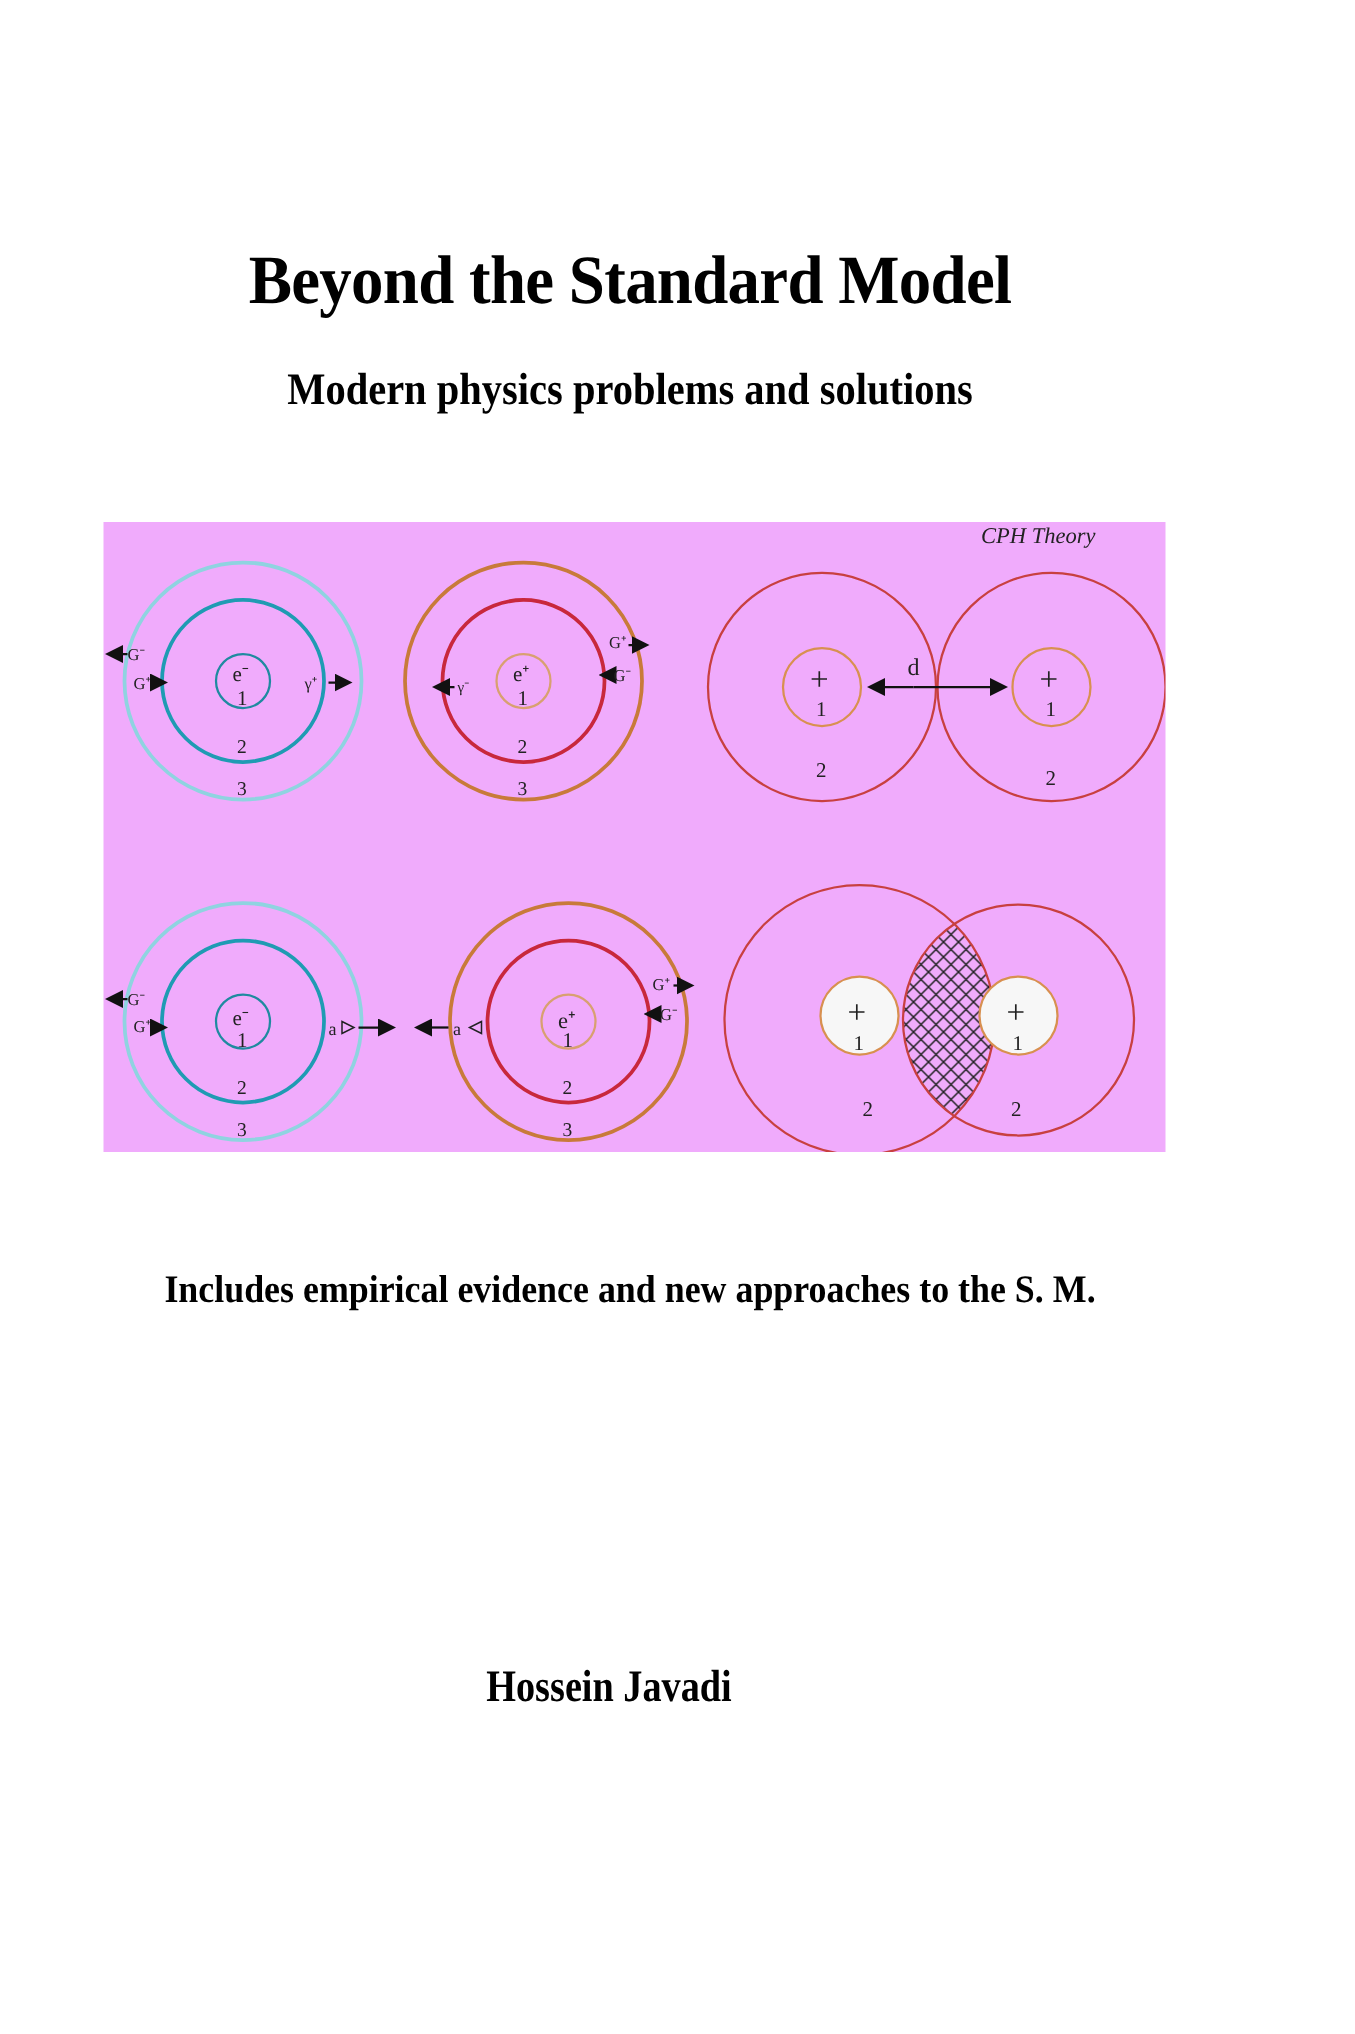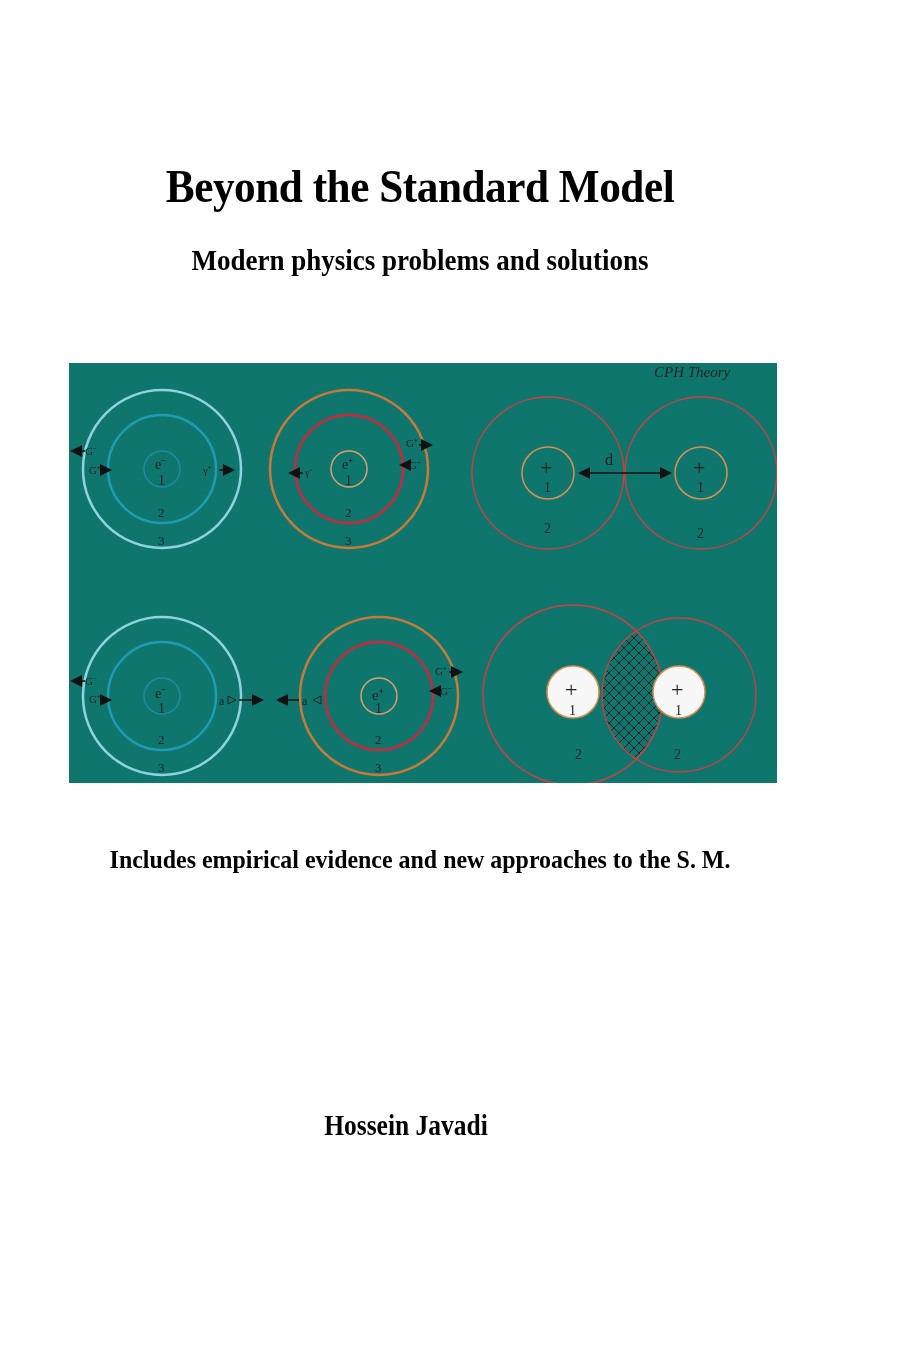--- a/index.html
+++ b/index.html
@@ -1,19 +1,19 @@
 <!DOCTYPE html>
 <html><head>
 <meta charset="utf-8">
 <style>
   html, body { margin:0; padding:0; background:#ffffff; }
   body { width:903px; height:1356px; position:relative; overflow:hidden; font-family:"Liberation Serif", serif; color:#000; }
   .title { position:absolute; left:0; width:840px; top:160px; text-align:center; font-weight:bold; font-size:46px; letter-spacing:-0.5px; transform:scaleX(0.94); transform-origin:420px 0; }
   .subtitle { position:absolute; left:0; width:840px; top:243px; text-align:center; font-weight:bold; font-size:30px; transform:scaleX(0.9); transform-origin:420px 0; }
-  .figure { position:absolute; left:69px; top:363px; width:708px; height:420px; background:#0f766e; }
+  .figure { position:absolute; left:69px; top:348px; width:708px; height:420px; background:#f0abfc; }
   .figure svg { position:absolute; left:0; top:0; }
   .tagline { position:absolute; left:0; width:840px; top:845px; text-align:center; font-weight:bold; font-size:26px; transform:scaleX(0.92); transform-origin:420px 0; }
   .author { position:absolute; left:0; width:812px; top:1108px; text-align:center; font-weight:bold; font-size:30px; transform:scaleX(0.85); transform-origin:406px 0; }
   .lbl { font-family:"Liberation Serif", serif; fill:#222; }
 </style>
 </head>
 <body>
 
 <div class="title">Beyond the Standard Model</div>
 <div class="subtitle">Modern physics problems and solutions</div>

